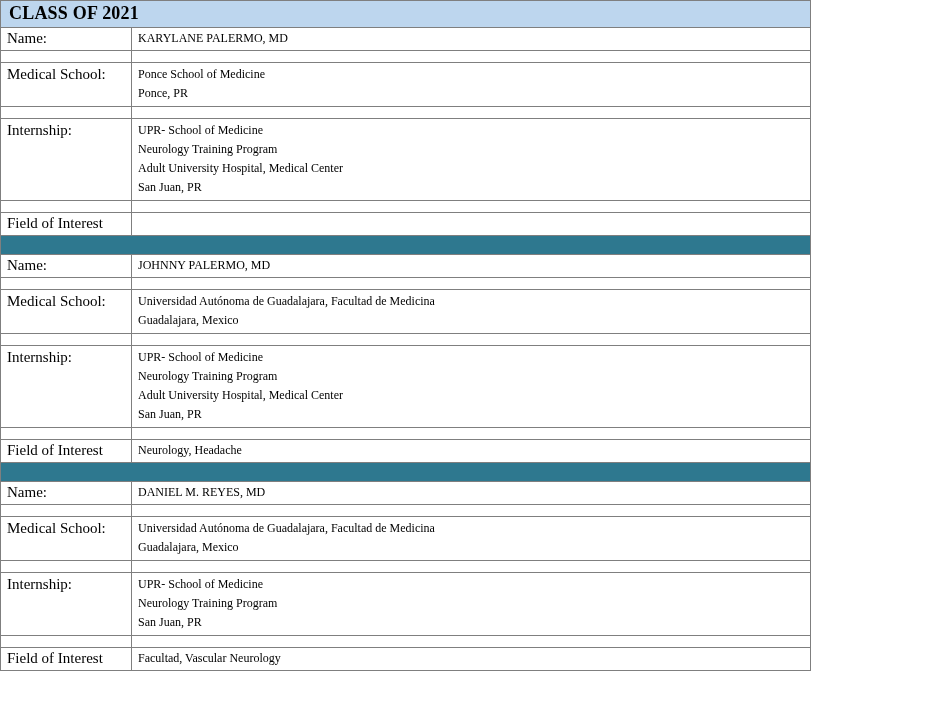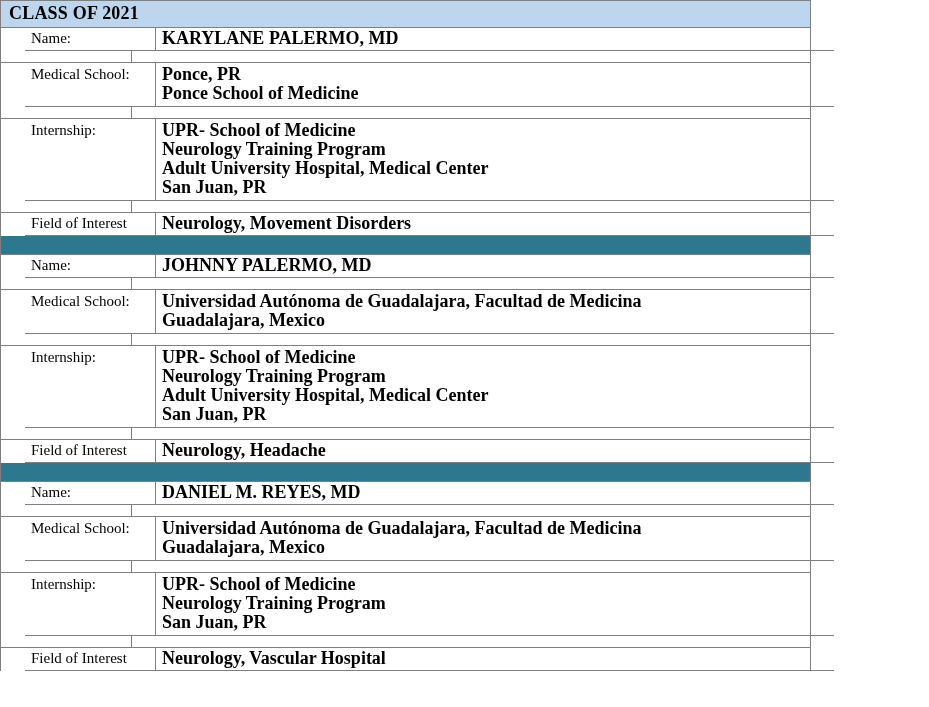--- a/index.html
+++ b/index.html
@@ -21,43 +21,41 @@
     border-left: 1px solid #7f7f7f;
     border-right: 1px solid #7f7f7f;
     border-top: 1px solid #7f7f7f;
   }
 
   .row {
     display: flex;
     box-sizing: border-box;
     border-bottom: 1px solid #7f7f7f;
     width: 100%;
-    margin-left: 24px;
   }
 
   .cell-label {
     box-sizing: border-box;
     width: 131px;
     flex: 0 0 131px;
     padding: 1px 4px 2px 6px;
     font-size: 15px;
     line-height: 19px;
     border-right: 1px solid #7f7f7f;
     white-space: nowrap;
     overflow: hidden;
   }
 
   .cell-value {
     box-sizing: border-box;
     flex: 1 1 auto;
     padding: 1px 4px 2px 6px;
-    font-size: 18px;
+    font-size: 12px;
     line-height: 19px;
     overflow: hidden;
-    font-weight: bold;
   }
 
   .cell-value .line {
     display: block;
     white-space: nowrap;
   }
 
   
   .title-row {
     display: flex;
@@ -121,22 +119,22 @@
   </div>
 
   <div class="spacer-row">
     <div class="cell-label"></div>
     <div class="cell-value"></div>
   </div>
 
   <div class="row multi">
     <div class="cell-label">Medical School:</div>
     <div class="cell-value">
+      <span class="line">Ponce School of Medicine</span>
       <span class="line">Ponce, PR</span>
-      <span class="line">Ponce School of Medicine</span>
     </div>
   </div>
 
   <div class="spacer-row">
     <div class="cell-label"></div>
     <div class="cell-value"></div>
   </div>
 
   <div class="row multi">
     <div class="cell-label">Internship:</div>
@@ -148,21 +146,20 @@
     </div>
   </div>
 
   <div class="spacer-row">
     <div class="cell-label"></div>
     <div class="cell-value"></div>
   </div>
 
   <div class="row">
     <div class="cell-label">Field of Interest</div>
-    <div class="cell-value">Neurology, Movement Disorders</div>
   </div>
 
   <div class="band-row"></div>
 
   <div class="row">
     <div class="cell-label">Name:</div>
     <div class="cell-value">JOHNNY PALERMO, MD</div>
   </div>
 
   <div class="spacer-row">
@@ -237,16 +234,16 @@
     </div>
   </div>
 
   <div class="spacer-row">
     <div class="cell-label"></div>
     <div class="cell-value"></div>
   </div>
 
   <div class="row">
     <div class="cell-label">Field of Interest</div>
-    <div class="cell-value">Neurology, Vascular Hospital</div>
+    <div class="cell-value">Facultad, Vascular Neurology</div>
   </div>
 
 </div>
 
 </body></html>

